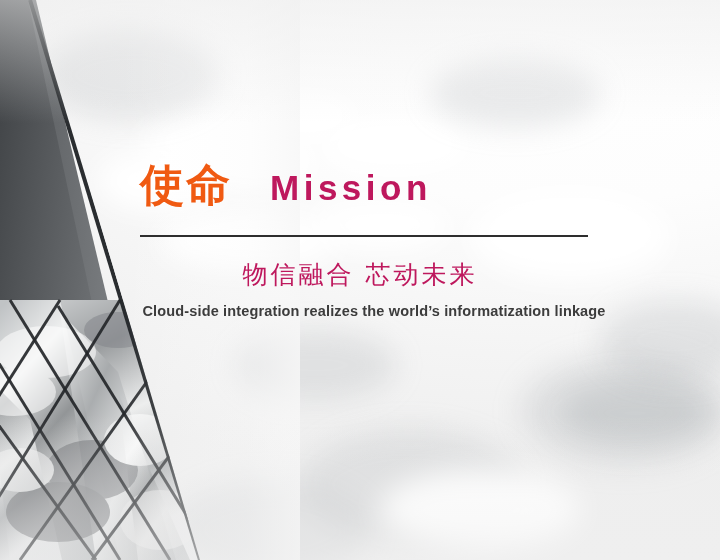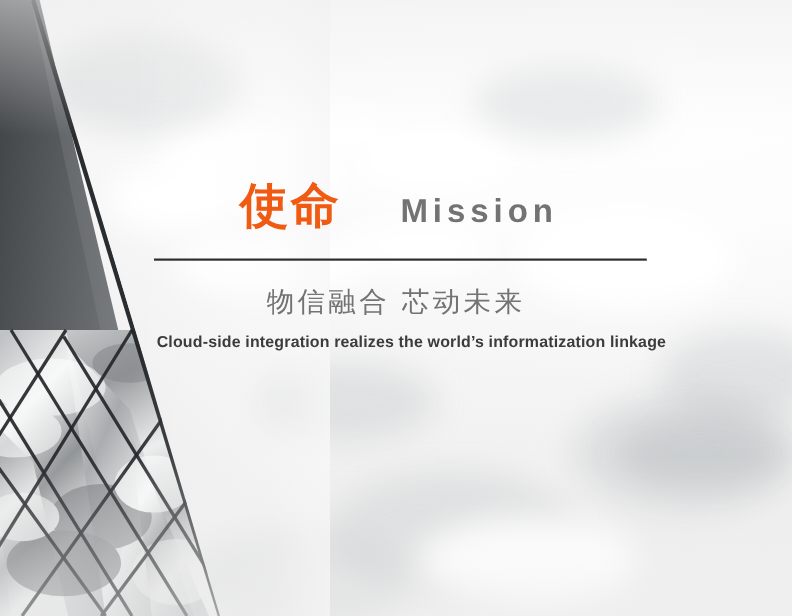--- a/index.html
+++ b/index.html
@@ -59,51 +59,50 @@
     display: flex;
     align-items: baseline;
     white-space: nowrap;
   }
   .headline-cn {
     font-size: 44px;
     font-weight: 700;
     color: #f05a12;
     letter-spacing: 2px;
     line-height: 1;
-    margin-left: 78px;
-    font-family: Liberation Sans, sans-serif;
+    font-family: Liberation Mono, monospace;
   }
   .headline-en {
-    font-size: 30px;
+    font-size: 35px;
     font-weight: 700;
-    color: #737373;
+    color: #be185d;
     letter-spacing: 4.5px;
     line-height: 1;
-    margin-left: 54px;
+    margin-left: 38px;
     font-family: "Liberation Sans", "DejaVu Sans", sans-serif;
   }
 
   .divider {
     position: absolute;
     left: 140px;
     top: 235px;
     width: 448px;
     height: 2px;
     background: #2e2e2e;
   }
 
   .subtitle-cn {
     position: absolute;
     left: 0;
     right: 0;
     top: 258px;
     text-align: center;
     font-size: 25px;
     font-weight: 400;
-    color: #737373;
+    color: #be185d;
     letter-spacing: 3px;
     font-family: "DejaVu Sans", "Liberation Sans", sans-serif;
     box-sizing: border-box;
   }
 
   .tagline {
     position: absolute;
     left: 0;
     right: 0;
     text-align: center;

